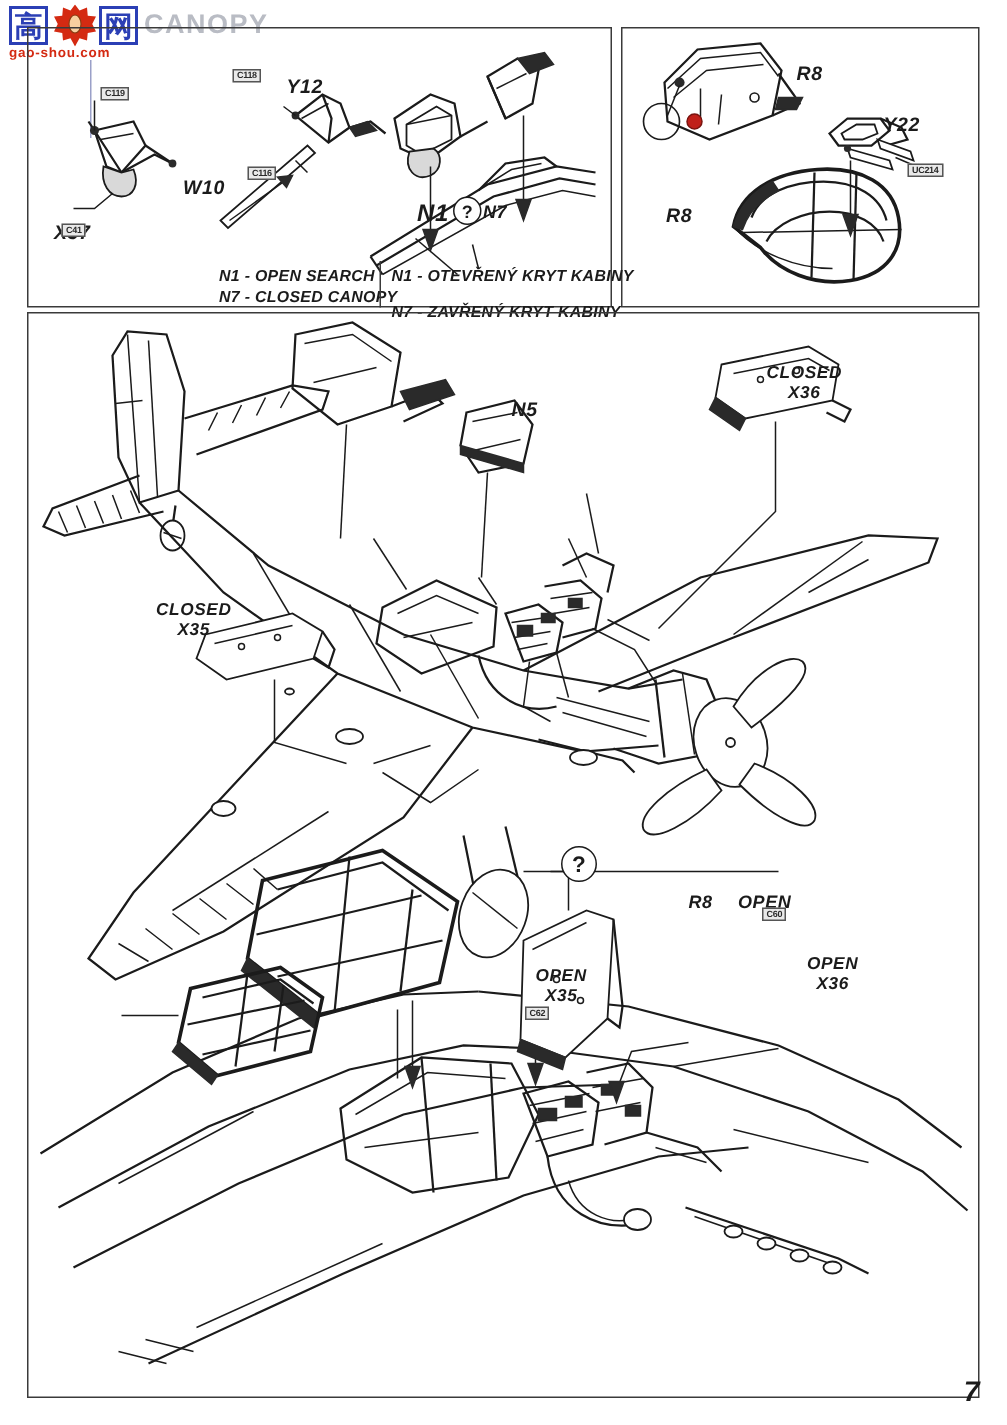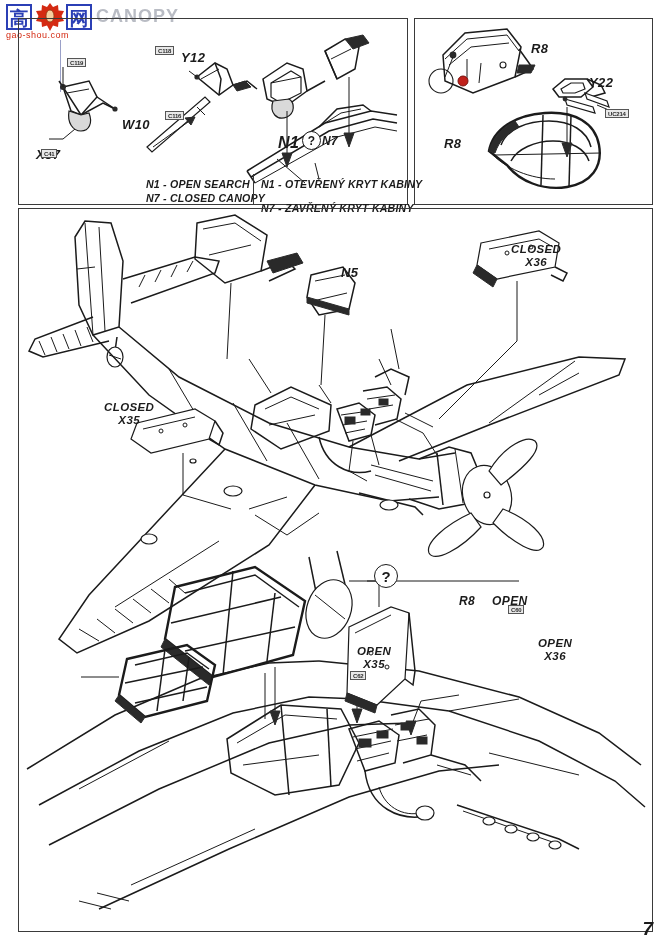--- a/index.html
+++ b/index.html
@@ -35,21 +35,21 @@
   
   #watermark{position:absolute;left:4px;top:2px;width:210px;height:40px;}
   .wm-cjk{position:absolute;top:2px;width:26px;height:26px;border:2px solid #2b3fb5;color:#2b3fb5;
           font-family:"DejaVu Sans",sans-serif;font-size:19px;font-weight:bold;line-height:24px;text-align:center;
           background:#fff;box-sizing:border-box;}
   #wm-char1{left:2px;}
   #wm-char3{left:62px;}
   #wm-badge{position:absolute;left:32px;top:1px;width:28px;height:28px;}
   #wm-search{position:absolute;left:92px;top:4px;font-size:18px;font-weight:bold;color:#b9bcc4;letter-spacing:1px;
              font-family:"Liberation Sans",sans-serif;}
-  #wm-url{position:absolute;left:2px;top:28px;font-size:9px;font-weight:normal;color:#d42a12;letter-spacing:.5px;}
+  #wm-url{position:absolute;left:2px;top:28px;font-size:9px;font-weight:bold;color:#d42a12;letter-spacing:.5px;}
   #wm-line{position:absolute;left:60px;top:40px;width:1px;height:52px;background:#9aa0c8;}
 
   svg{display:block;}
   .ln{fill:none;stroke:#1b1b1b;}
   .thin{stroke-width:1;}
   .med{stroke-width:1.5;}
   .thick{stroke-width:2.4;}
   .fillw{fill:#fff;stroke:#1b1b1b;stroke-width:1.2;}
   .fillg{fill:#d9d9d9;stroke:#1b1b1b;stroke-width:1.2;}
   .fillk{fill:#2a2a2a;stroke:#2a2a2a;}
@@ -136,21 +136,21 @@
         <path class="leader" d="M330 58 L330 118"></path>
         <path class="fillk" d="M330 128 L325 114 L335 114 Z"></path>
 
         <path class="leader" d="M258 140 L286 164"></path>
         <path class="leader" d="M296 144 L300 160"></path>
       </g>
     </svg>
 
     <div class="lbl part-lbl" style="left:17px;top:84px;margin-top:44px;">X37</div>
     <div class="lbl part-lbl" style="left:103px;top:98px;">W10</div>
-    <div class="lbl part-lbl" style="left:162px;top:31px;font-style:italic;">Y12</div>
+    <div class="lbl part-lbl" style="left:172px;top:31px;font-style:italic;">Y12</div>
 
     <div class="tag" style="left:48px;top:39px;">C119</div>
     <div class="tag" style="left:22px;top:130px;">C41</div>
     <div class="tag" style="left:146px;top:92px;">C116</div>
     <div class="tag" style="left:136px;top:27px;">C118</div>
 
     <div class="lbl part-lbl" style="left:259px;top:115px;font-size:16px;">N1</div>
     <div class="qmark" style="left:283px;top:112px;width:17px;height:17px;font-size:12px;">?</div>
     <div class="lbl part-lbl" style="left:303px;top:115px;font-size:12px;">N7</div>
   </div>

